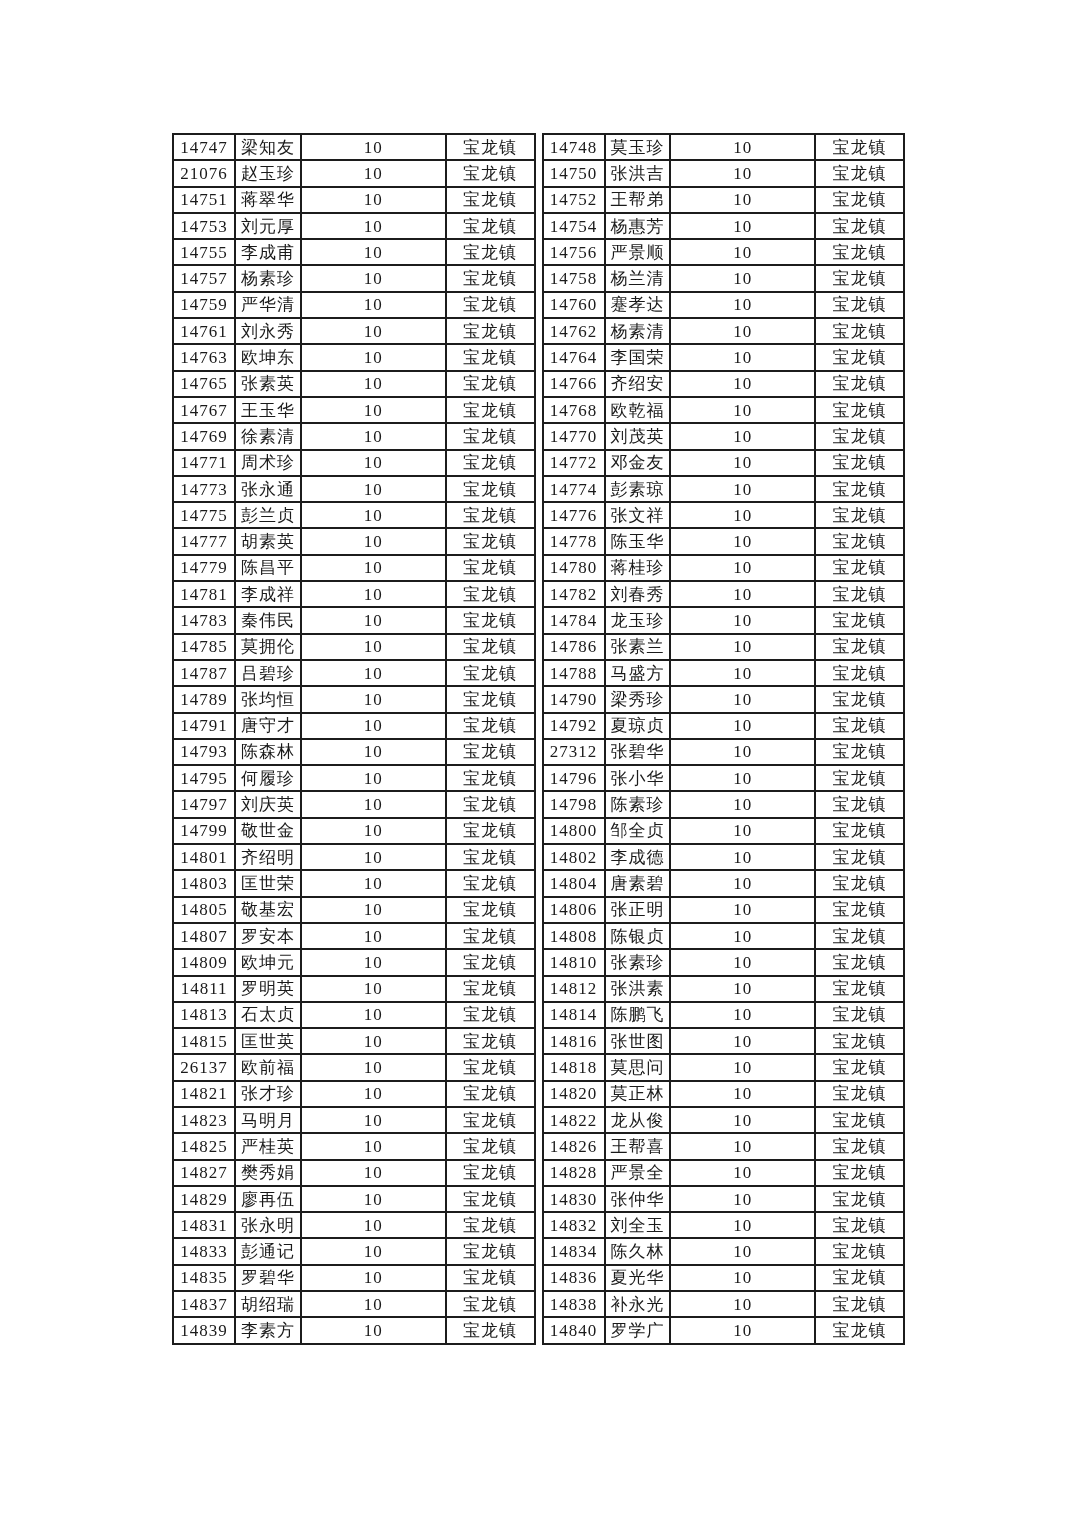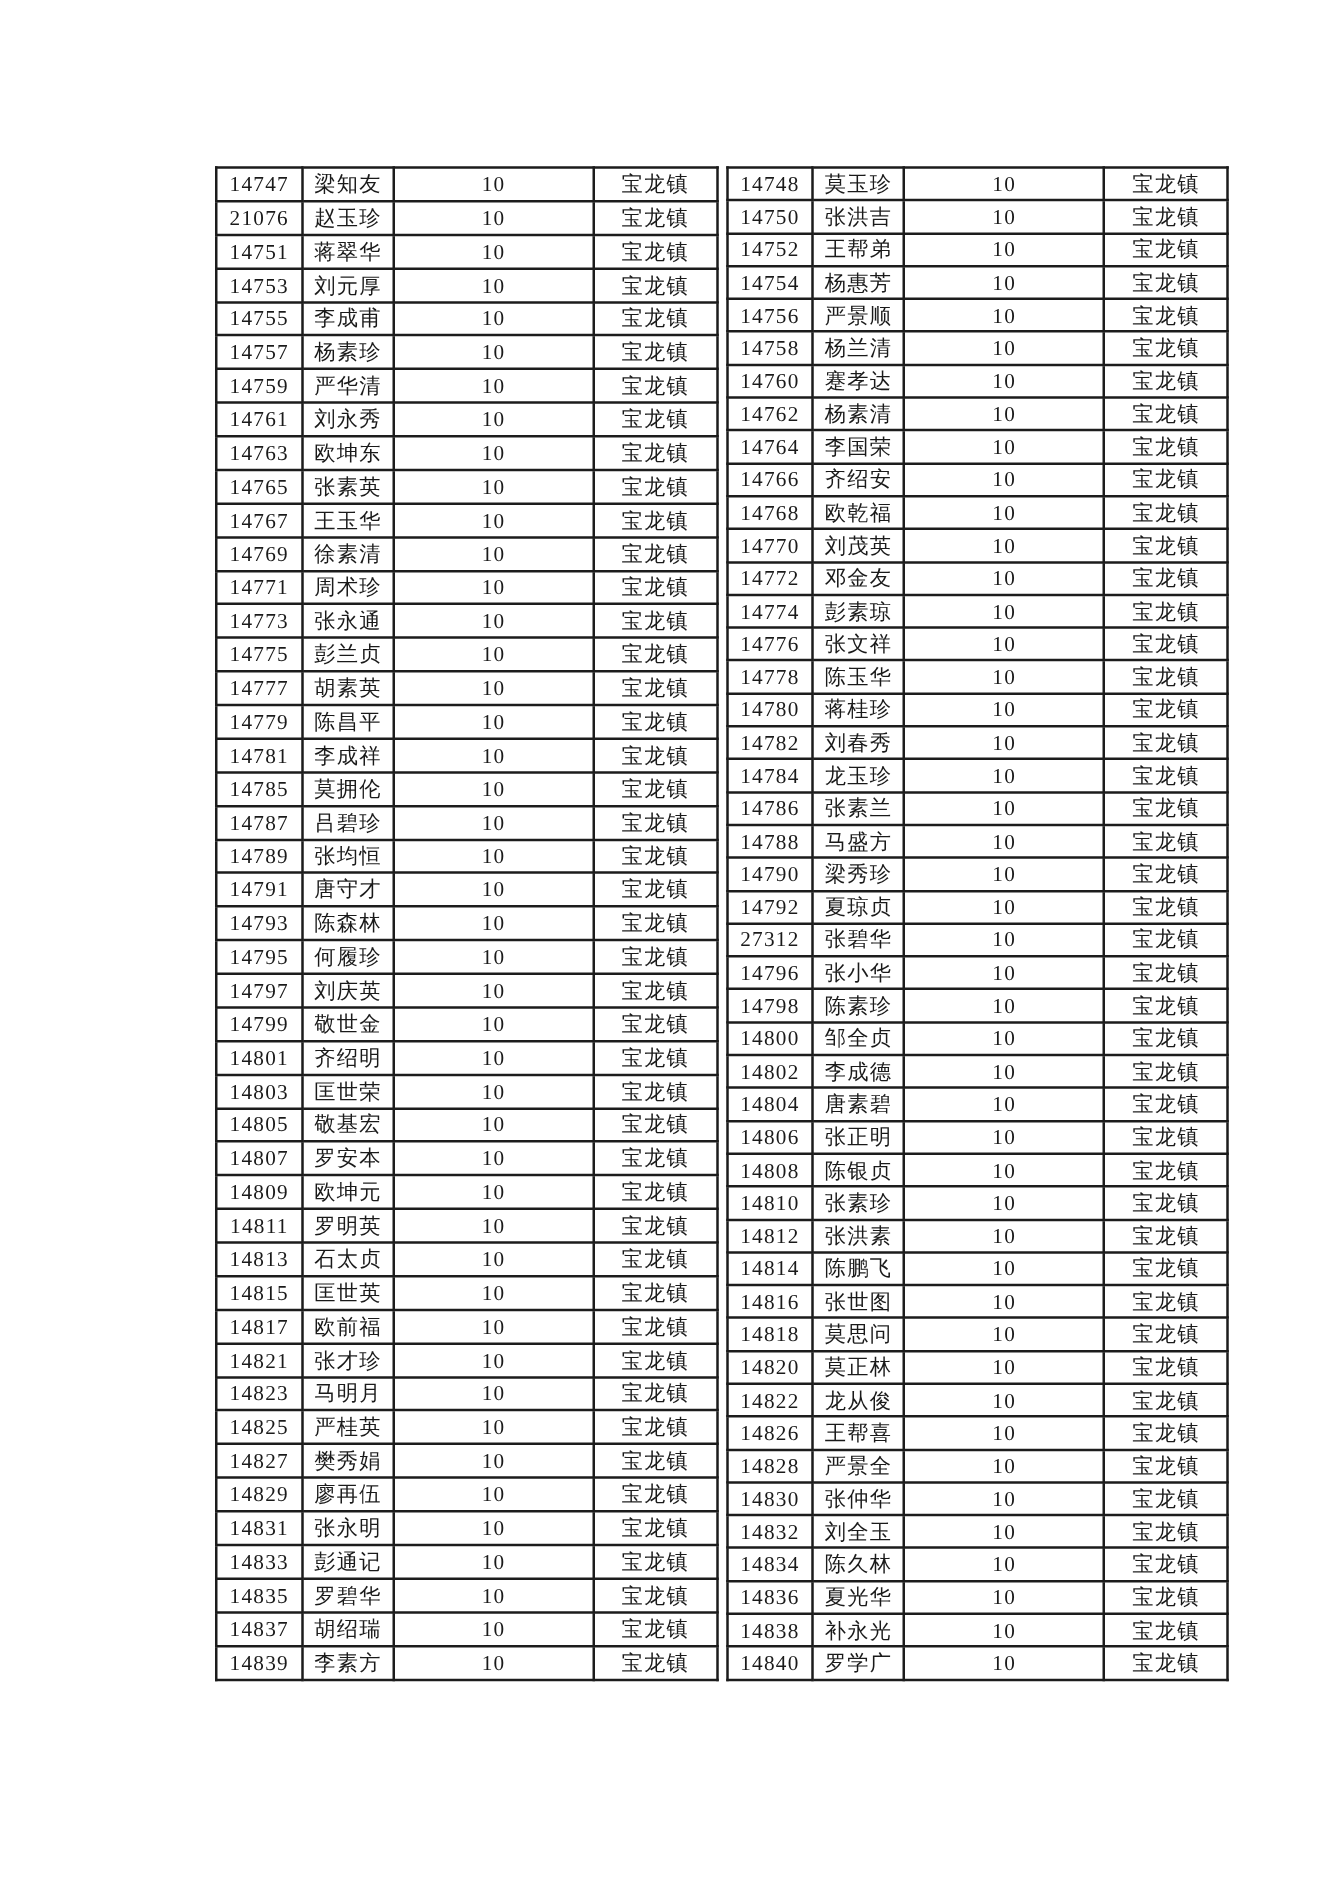--- a/index.html
+++ b/index.html
@@ -11,21 +11,21 @@
     width: 1074px;
     height: 1520px;
     position: relative;
     font-family: "Liberation Serif", "DejaVu Serif", serif;
     color: #1a1a1a;
   }
   .sheet {
     position: absolute;
     left: 172px;
     top: 133px;
-    width: 811px;
+    width: 733px;
     display: flex;
     gap: 6px;
   }
   table.roster {
     border-collapse: collapse;
     table-layout: fixed;
     flex: 1 1 0;
   }
   table.roster td {
     border: 2px solid #1c1c1c;
@@ -158,20 +158,26 @@
           <td>10</td>
           <td>宝龙镇</td>
         </tr>
         <tr>
           <td>14781</td>
           <td>李成祥</td>
           <td>10</td>
           <td>宝龙镇</td>
         </tr>
         <tr>
+          <td>14783</td>
+          <td>秦伟民</td>
+          <td>10</td>
+          <td>宝龙镇</td>
+        </tr>
+        <tr>
           <td>14785</td>
           <td>莫拥伦</td>
           <td>10</td>
           <td>宝龙镇</td>
         </tr>
         <tr>
           <td>14787</td>
           <td>吕碧珍</td>
           <td>10</td>
           <td>宝龙镇</td>
@@ -254,21 +260,21 @@
           <td>10</td>
           <td>宝龙镇</td>
         </tr>
         <tr>
           <td>14815</td>
           <td>匡世英</td>
           <td>10</td>
           <td>宝龙镇</td>
         </tr>
         <tr>
-          <td>14817</td>
+          <td>26137</td>
           <td>欧前福</td>
           <td>10</td>
           <td>宝龙镇</td>
         </tr>
         <tr>
           <td>14821</td>
           <td>张才珍</td>
           <td>10</td>
           <td>宝龙镇</td>
         </tr>

